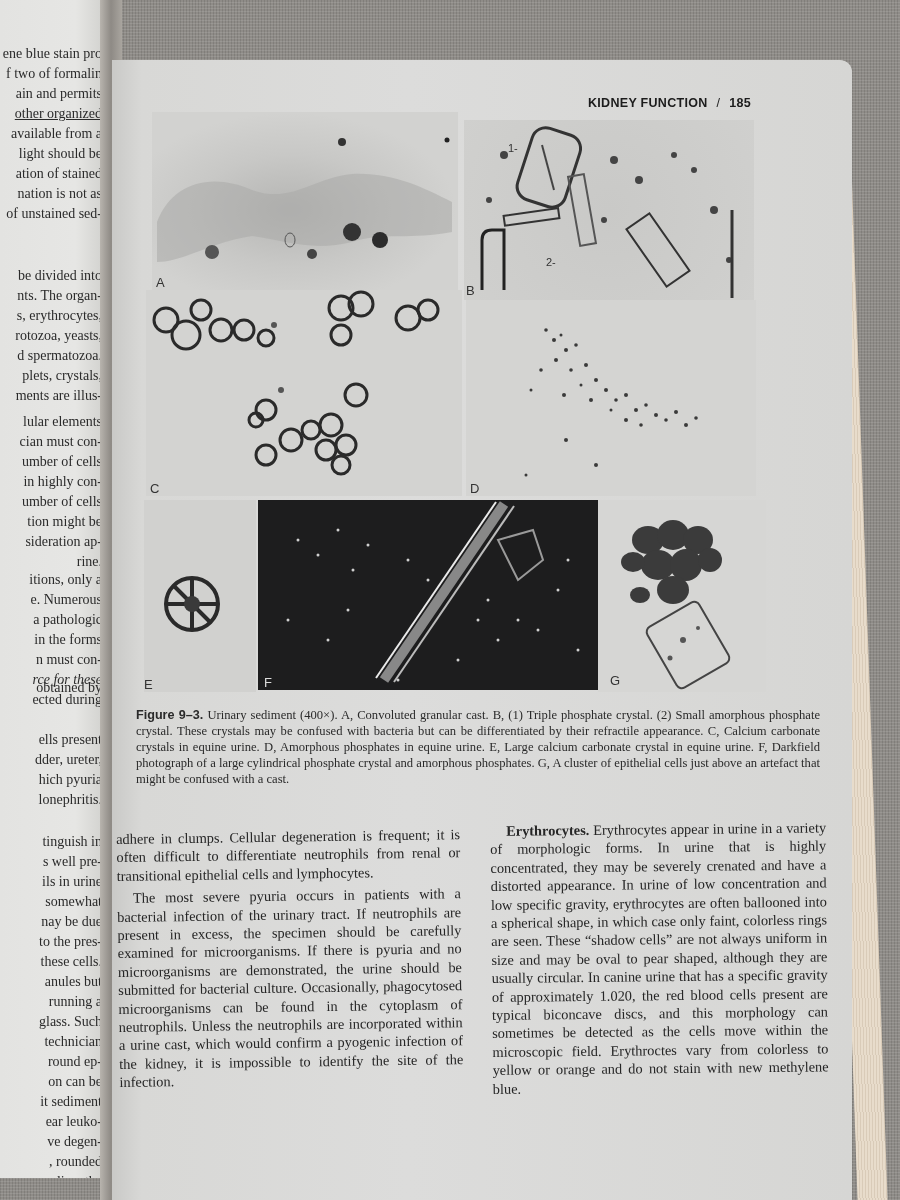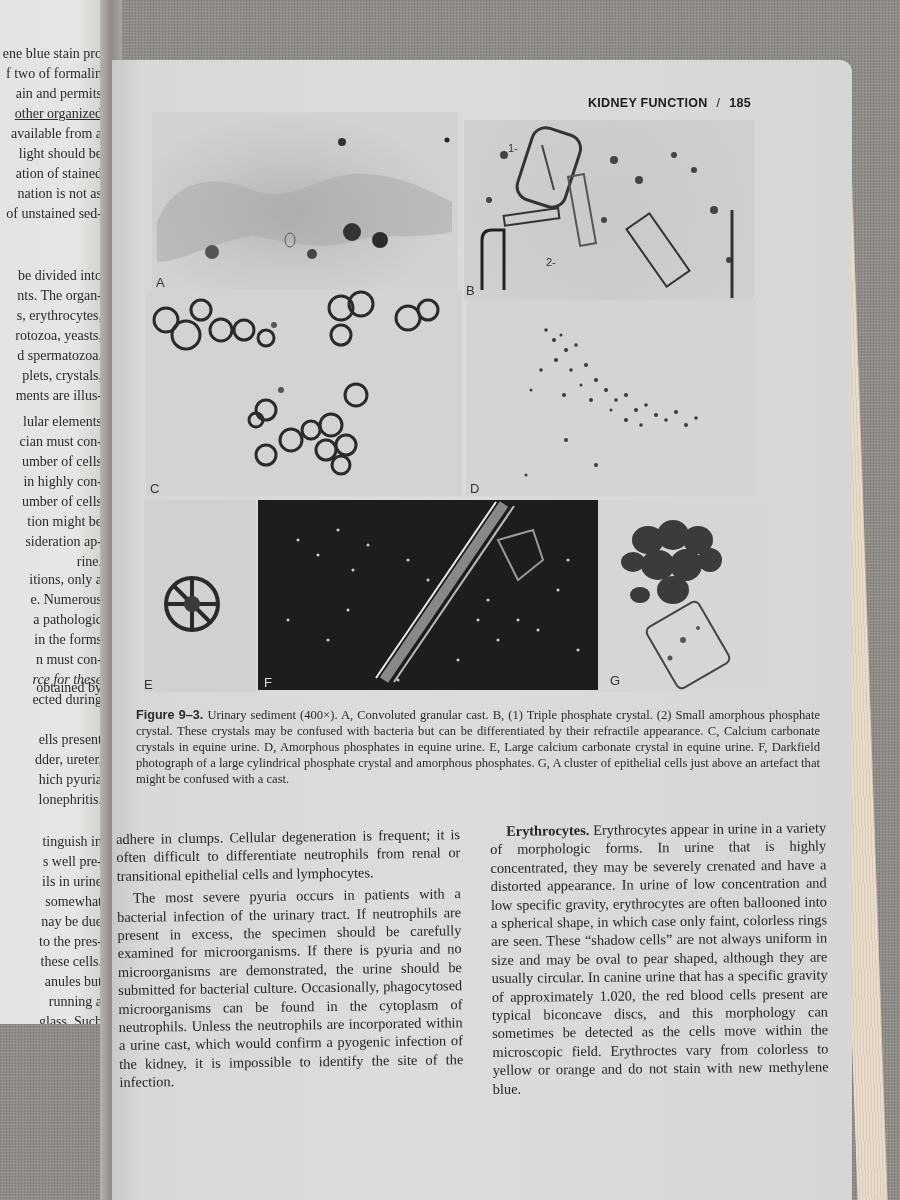--- a/index.html
+++ b/index.html
@@ -6,21 +6,21 @@
   body {
     width:900px; height:1200px; overflow:hidden; position:relative;
     background:
       repeating-linear-gradient(0deg, rgba(255,255,255,0.10) 0 1px, transparent 1px 3px),
       repeating-linear-gradient(90deg, rgba(0,0,0,0.10) 0 1px, transparent 1px 3px),
       #8f8c88;
     font-family: "Liberation Serif", "DejaVu Serif", serif;
   }
   
   .left-page {
-    position:absolute; left:0; top:0; width:108px; height:1024px;
+    position:absolute; left:0; top:0; width:108px; height:1178px;
     background:linear-gradient(90deg,#e3e3e1 0%,#e6e6e4 70%,#d5d5d2 92%,#bdbab5 100%);
     overflow:hidden;
   }
   .left-line {
     position:absolute; white-space:nowrap; color:#2a2a2a;
     font-size:14px; right:6px; text-align:right;
   }
   .gutter {
     position:absolute; left:100px; top:0; width:22px; height:1200px;
     background:linear-gradient(90deg,#b8b4ae,#8e8a85 50%,#a9a59f);

